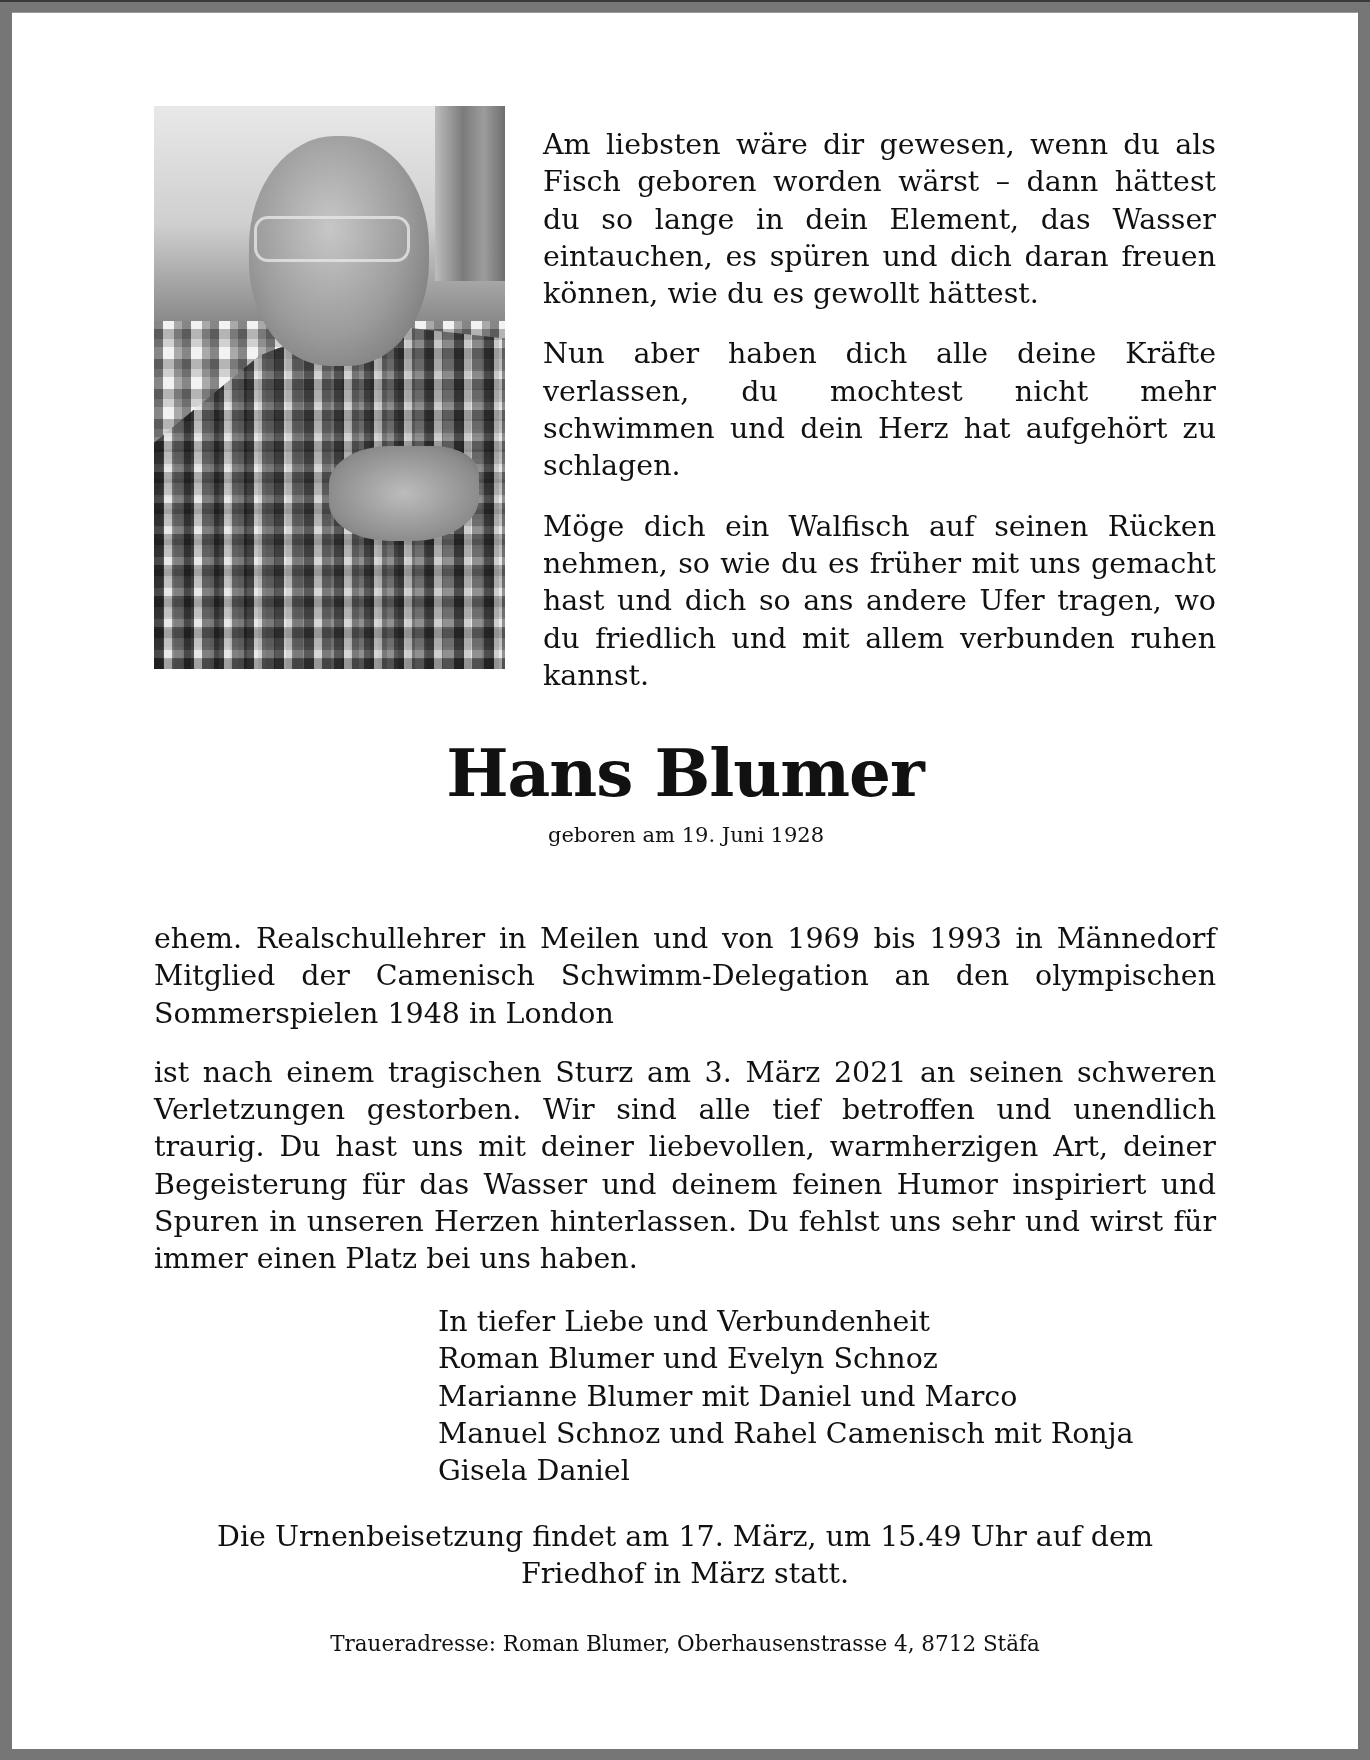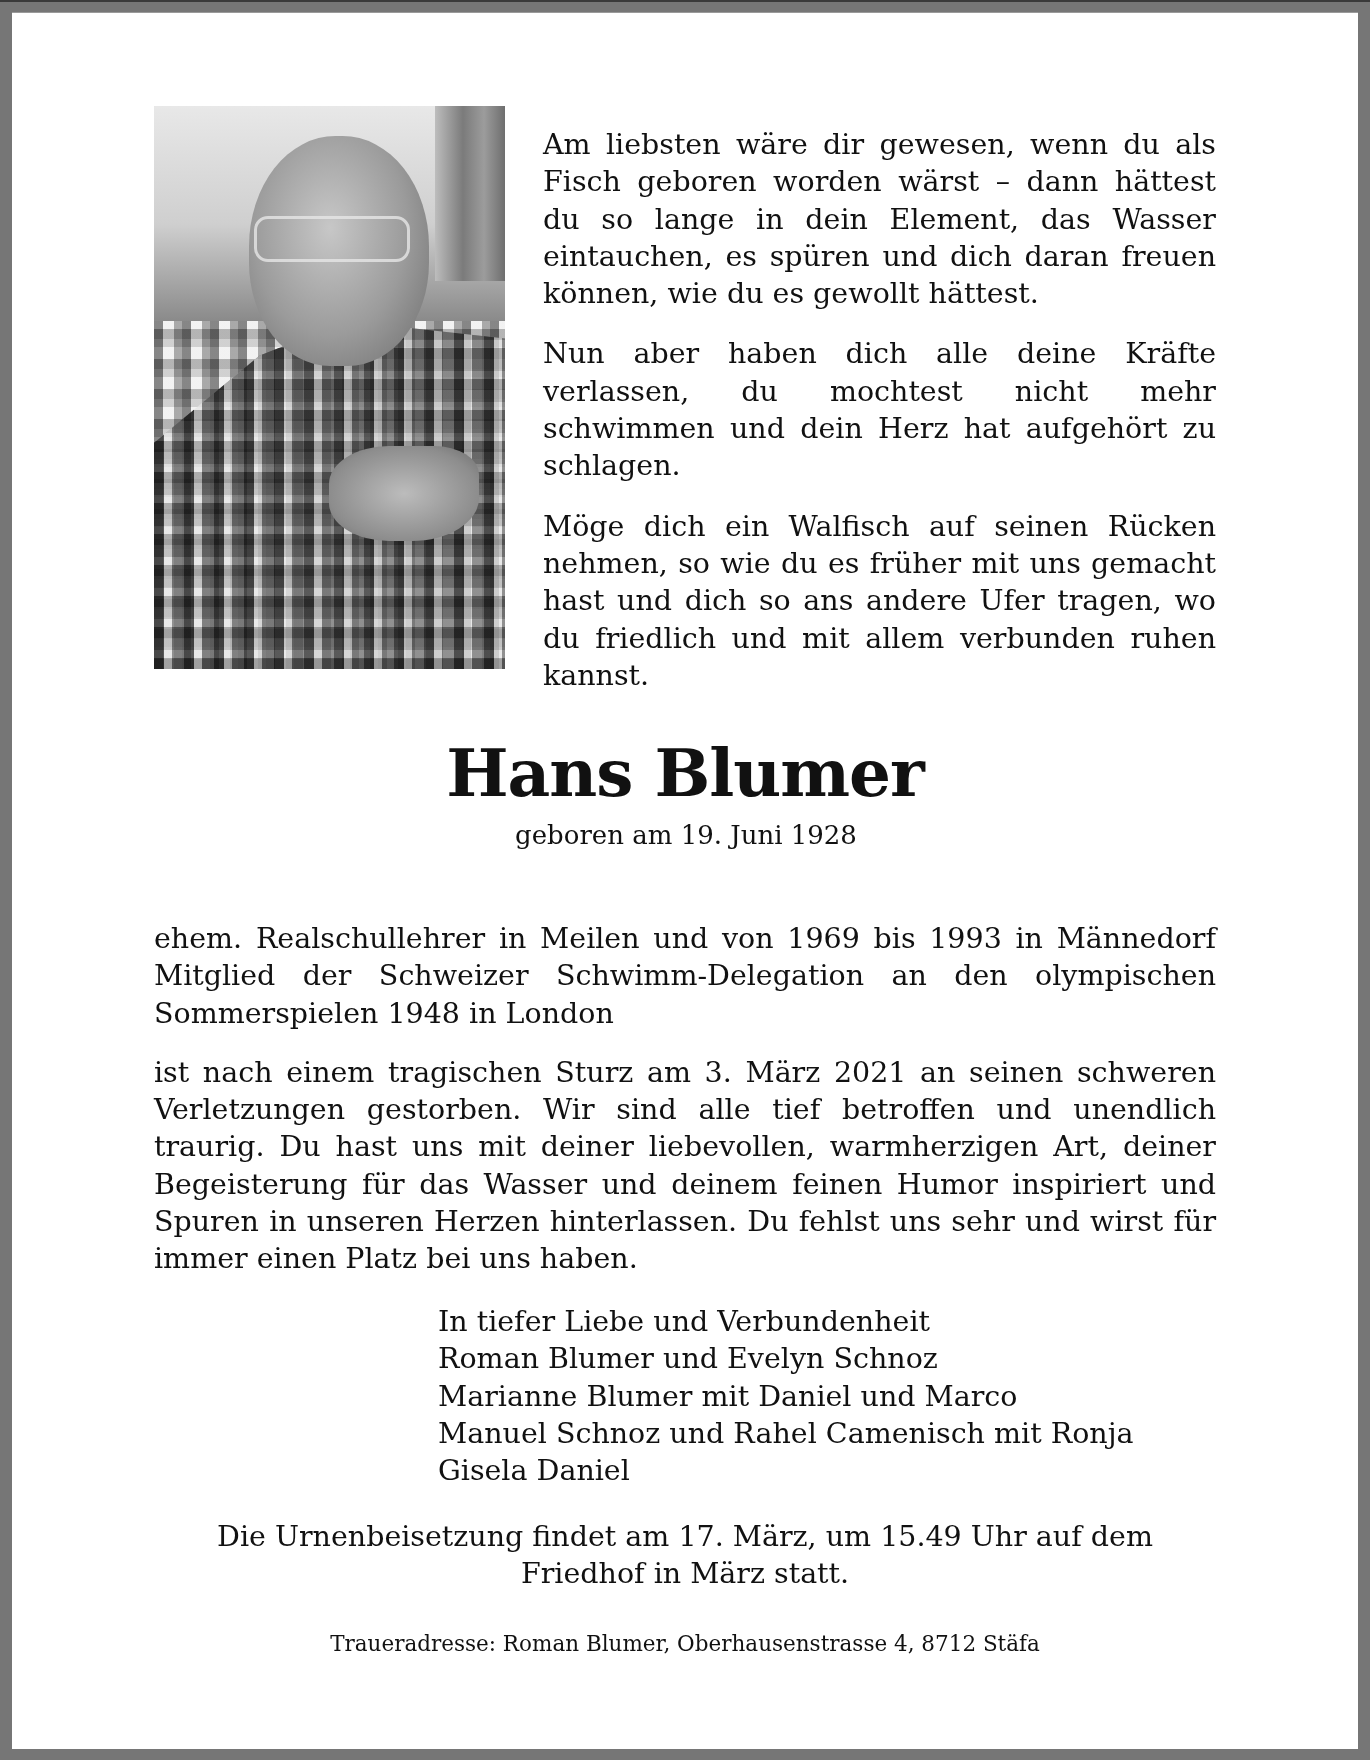--- a/index.html
+++ b/index.html
@@ -76,21 +76,21 @@
       left: 0; top: 720px; width: 1346px;
       text-align: center;
       font-size: 66px; font-weight: bold;
       line-height: 80px;
       letter-spacing: -1px;
     }
     .born {
       position: absolute;
       left: 0; top: 803px; width: 1348px;
       text-align: center;
-      font-size: 26px; line-height: 38px;
+      font-size: 21px; line-height: 38px;
     }
     .body-text {
       position: absolute;
       left: 142px; top: 907px; width: 1062px;
     }
     .body-text p {
       margin: 0 0 22px 0;
       font-size: 28.5px;
       line-height: 37.3px;
       text-align: justify;
@@ -140,21 +140,21 @@
     <p>Nun aber haben dich alle deine Kräfte verlassen, du mochtest nicht mehr schwimmen und dein Herz hat aufgehört zu schlagen.</p>
     <p>Möge dich ein Walfisch auf seinen Rücken nehmen, so wie du es früher mit uns gemacht hast und dich so ans andere Ufer tragen, wo du friedlich und mit allem verbunden ruhen kannst.</p>
   </div>
 
   <div class="name">Hans Blumer</div>
   <div class="born">geboren am 19. Juni 1928</div>
 
   <div class="body-text">
     <p class="facts">
       <span class="ln">ehem. Realschullehrer in Meilen und von 1969 bis 1993 in Männedorf</span>
-      <span class="ln">Mitglied der Schweizer Schwimm-Delegation an den olympischen</span>
+      <span class="ln">Mitglied der Camenisch Schwimm-Delegation an den olympischen</span>
       <span class="ln last">Sommerspielen 1948 in London</span>
     </p>
     <p class="main">ist nach einem tragischen Sturz am 3. März 2021 an seinen schweren Verletzungen gestorben. Wir sind alle tief betroffen und unendlich traurig. Du hast uns mit deiner liebevollen, warmherzigen Art, deiner Begeisterung für das Wasser und deinem feinen Humor inspiriert und Spuren in unseren Herzen hinterlassen. Du fehlst uns sehr und wirst für immer einen Platz bei uns haben.</p>
   </div>
 
   <div class="signoff">
     <span class="intro">In tiefer Liebe und Verbundenheit</span>
     <span class="family">Roman Blumer und Evelyn Schnoz</span>
     <span class="family">Marianne Blumer mit Daniel und Marco</span>
     <span class="family">Manuel Schnoz und Rahel Camenisch mit Ronja</span>

